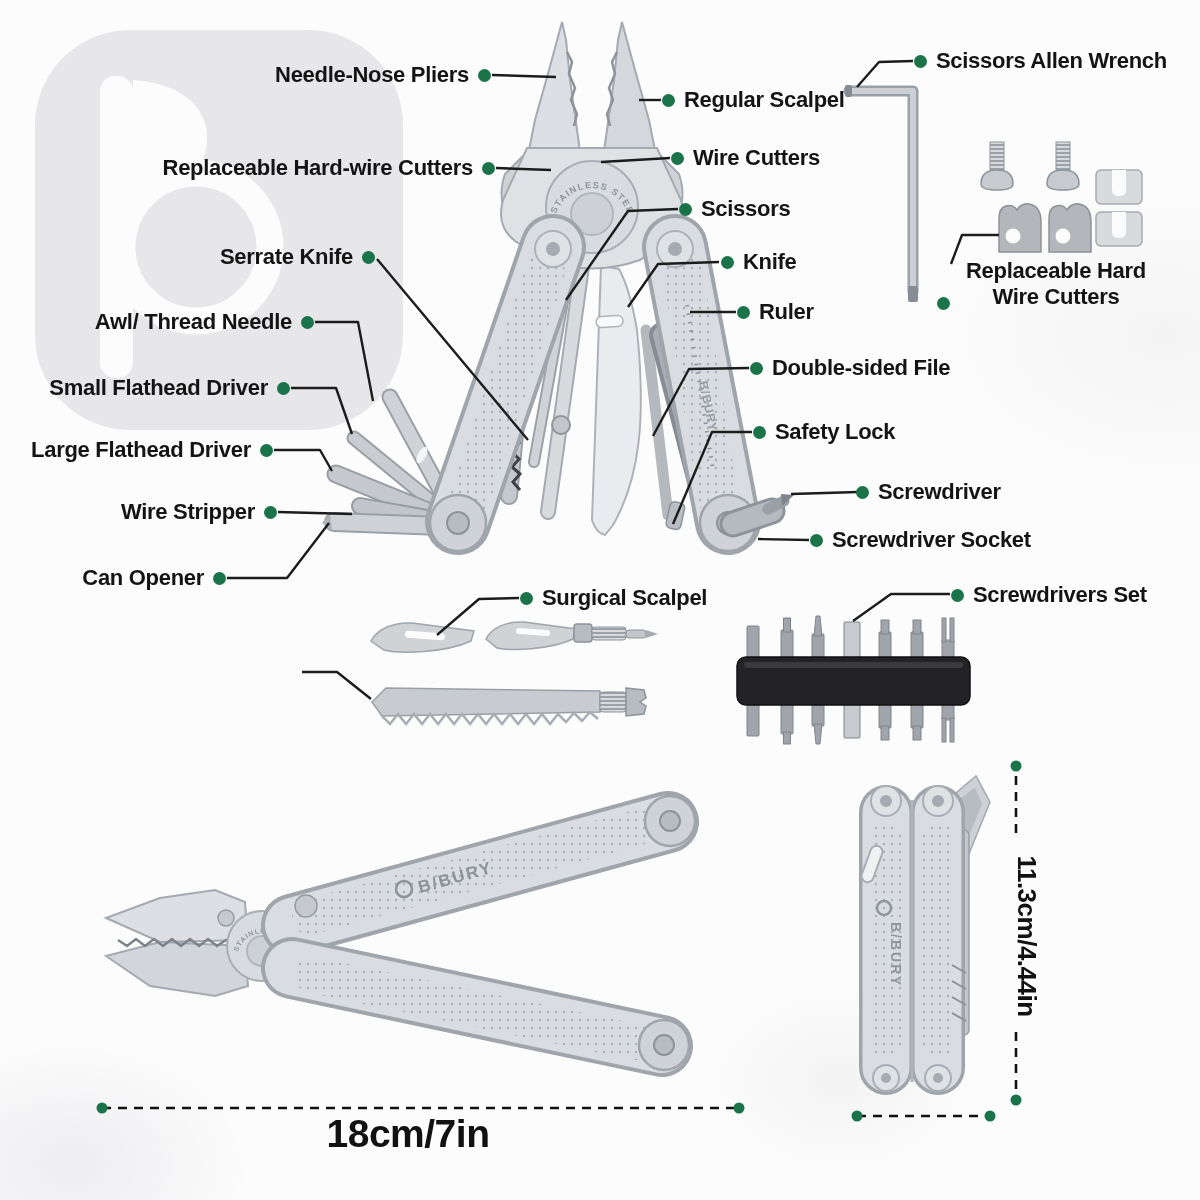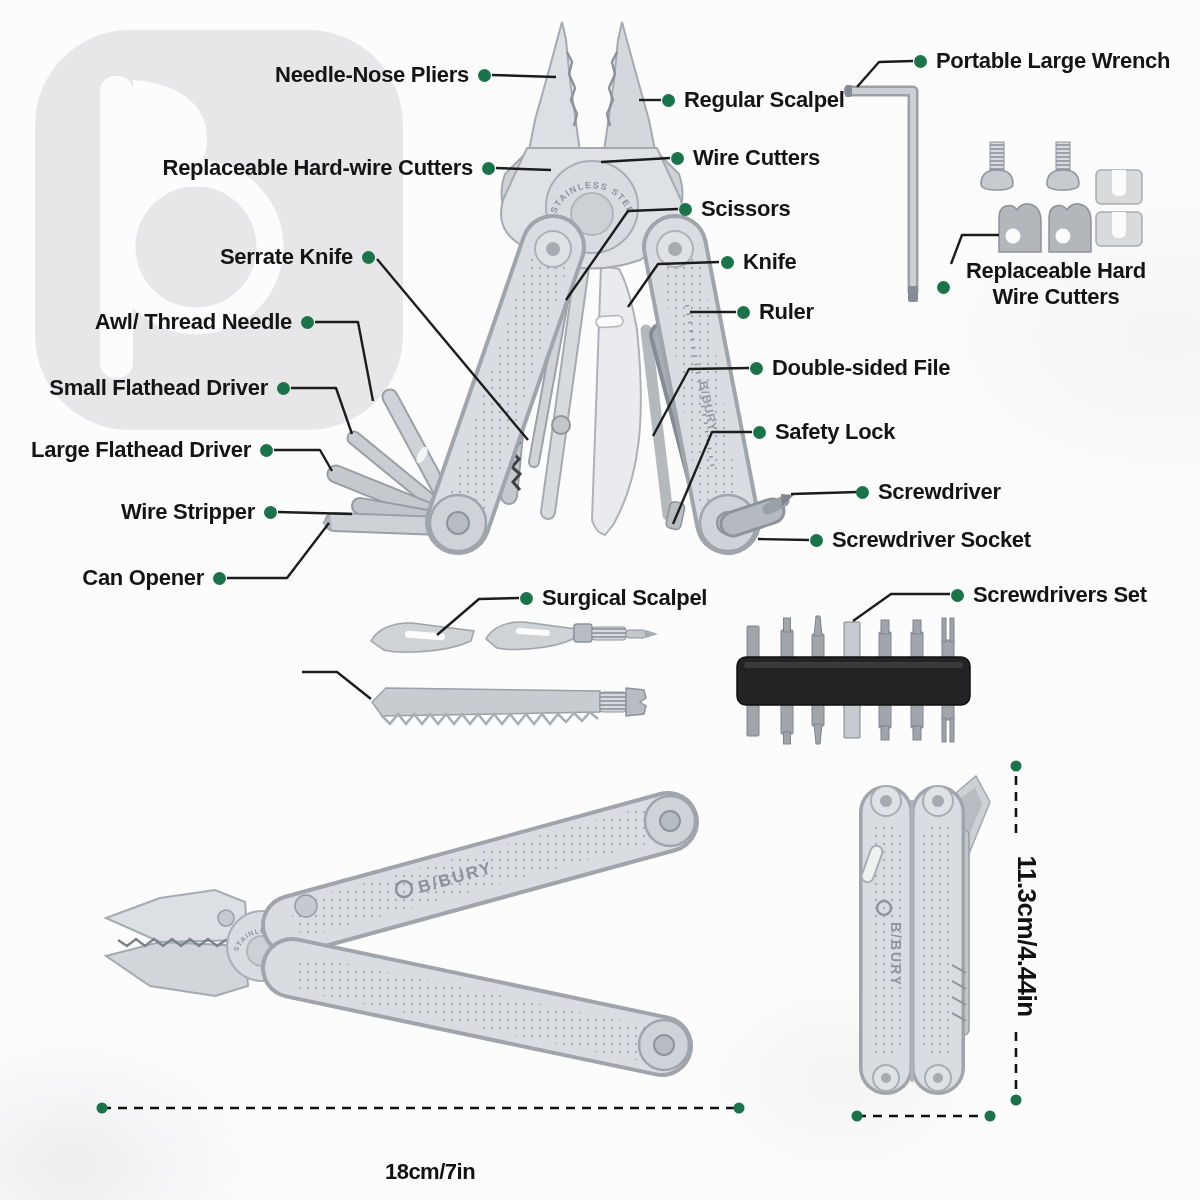--- a/index.html
+++ b/index.html
@@ -12,28 +12,28 @@
       #fcfcfd;
     font-family:"Liberation Sans", sans-serif;
   }
   .art{position:absolute;inset:0;}
   .lbl{
     position:absolute;display:flex;align-items:center;gap:9px;
     font-weight:700;font-size:22px;line-height:26px;letter-spacing:-0.3px;
     color:#141414;white-space:nowrap;z-index:5;
   }
   .lbl .dot{width:13px;height:13px;border-radius:50%;background:#1b7449;flex:none;}
-  .lbl.twolines{align-items:center;gap:16px;}
+  .lbl.twolines{align-items:flex-end;gap:16px;}
   .lbl.twolines .dot{margin-top:7px;}
   .lbl.twolines .txt{text-align:center;white-space:nowrap;}
   .dim{
     position:absolute;z-index:5;color:#111;font-weight:700;text-align:center;
     letter-spacing:-0.5px;
   }
-  #dim-length{left:280px;top:1112px;width:300px;font-size:22px;margin-top:47px;}
+  #dim-length{left:258px;top:1112px;width:300px;font-size:39px;}
   #dim-width{left:813px;top:1124px;width:220px;font-size:28px;}
   #dim-height{left:1042px;top:843px;width:186px;font-size:26px;
     transform:rotate(90deg);transform-origin:0 0;}
 </style>
 </head>
 <body>
 
 <div class="canvas">
 
 <svg class="art" viewBox="0 0 1200 1200">
@@ -417,21 +417,21 @@
       <span class="dot"></span>
       <span>Screwdrivers Set</span>
     </div>
 <div class="lbl" style="left:520px;top:585px">
       <span class="dot"></span>
       <span>Surgical Scalpel</span>
     </div>
 
 <div class="lbl" style="left:914px;top:48px">
       <span class="dot"></span>
-      <span>Portable Large Wrench</span>
+      <span>Scissors Allen Wrench</span>
     </div>
 <div class="lbl twolines" style="left:937px;top:258px">
   <span class="dot"></span>
   <span class="txt">
     <div>Replaceable Hard</div>
     <div>Wire Cutters</div>
   </span>
 </div>
 
 <div class="dim" id="dim-length">18cm/7in</div>

